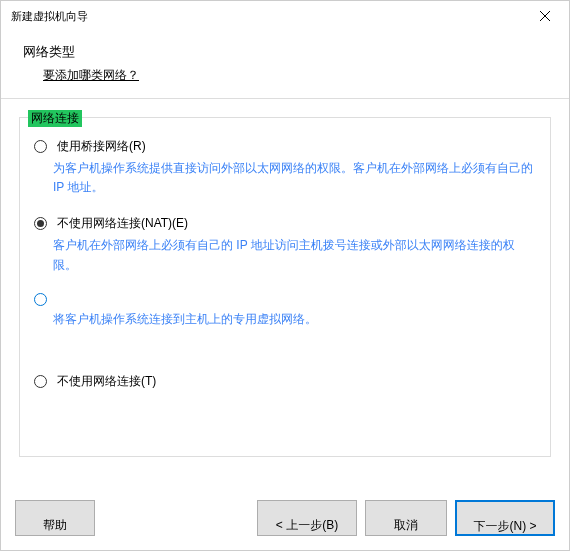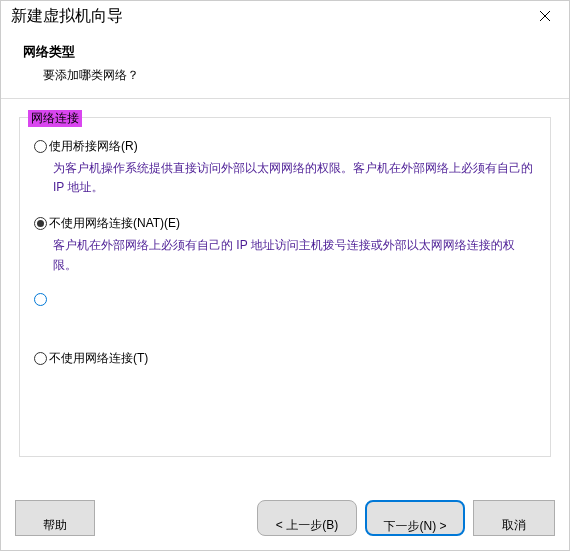--- a/index.html
+++ b/index.html
@@ -15,68 +15,69 @@
       border: 1px solid #ccc;
     }
     .titlebar {
       display: flex;
       align-items: center;
       justify-content: space-between;
       height: 30px;
       padding: 0 4px 0 10px;
       background: #fff;
     }
-    .titlebar .title { font-size: 16px; }
+    .titlebar .title { font-size: 11px; }
     .close-btn {
       width: 40px;
       height: 28px;
       display: flex;
       align-items: center;
       justify-content: center;
       font-size: 14px;
       cursor: pointer;
     }
     .header {
       padding: 12px 22px 14px 22px;
       border-bottom: 1px solid #ddd;
     }
     .header .main-title {
-      font-weight: bold;
+      font-weight: normal;
       font-size: 13px;
       margin-bottom: 6px;
     }
     .header .subtitle {
       font-size: 12px;
       margin-left: 20px;
+      text-decoration: underline;
     }
     .content {
       flex: 1;
       padding: 18px 18px 10px 18px;
     }
     .groupbox {
       position: relative;
       border: 1px solid #ddd;
       padding: 20px 14px 14px 14px;
       height: 340px;
     }
     .groupbox-label {
       position: absolute;
       top: -8px;
       left: 8px;
-      background: #d946ef;
+      background: #22c55e;
       padding: 0 3px;
       font-size: 12px;
     }
     .radio-option {
       margin-bottom: 18px;
     }
     .radio-row {
       display: flex;
       align-items: center;
-      gap: 2px;
+      gap: 10px;
       cursor: pointer;
     }
     .radio {
       width: 13px;
       height: 13px;
       border: 1px solid #333;
       border-radius: 50%;
       display: inline-flex;
       align-items: center;
       justify-content: center;
@@ -89,42 +90,42 @@
       height: 7px;
       background: #333;
       border-radius: 50%;
     }
     .radio-label { font-size: 12px; }
     .radio-desc {
       margin-left: 19px;
       margin-top: 4px;
       font-size: 12px;
       line-height: 1.6;
-      color: #4c1d95;
+      color: #3b82f6;
     }
     .footer {
       display: flex;
       align-items: center;
       padding: 10px 14px 14px 14px;
       gap: 8px;
     }
     .footer .spacer { flex: 1; }
     .btn {
       min-width: 82px;
       height: 36px;
       background: #e1e1e1;
       border: 1px solid #adadad;
       font-size: 12px;
       cursor: pointer;
       font-family: inherit;
       padding: 16px 10px;
     }
     .btn.primary { border: 2px solid #0078d7; }
     .btn.help { min-width: 80px; }
-    .btn.backnext { min-width: 100px; border-radius: 8px; }
+    .btn.backnext { min-width: 100px; }
   </style>
 </head>
 <body>
 
 <div class="titlebar">
   <span class="title">新建虚拟机向导</span>
   <div class="close-btn">
     <svg width="10" height="10" viewBox="0 0 10 10">
         <path d="M0 0 L10 10 M10 0 L0 10" stroke="currentColor" stroke-width="1" fill="none"></path>
       </svg>
@@ -153,31 +154,32 @@
         <span class="radio checked"></span>
         <span class="radio-label">不使用网络连接(NAT)(E)</span>
       </div>
       <div class="radio-desc">客户机在外部网络上必须有自己的 IP 地址访问主机拨号连接或外部以太网网络连接的权限。</div>
     </div>
 
     <div class="radio-option">
       <div class="radio-row">
         <span class="radio blue"></span>
       </div>
+      <div class="radio-desc">将客户机操作系统连接到主机上的专用虚拟网络。</div>
     </div>
 
     <div class="radio-option" style="margin-top:44px">
       <div class="radio-row">
         <span class="radio"></span>
         <span class="radio-label">不使用网络连接(T)</span>
       </div>
     </div>
 
   </div>
 </div>
 
 <div class="footer">
   <button class="btn help">帮助</button>
   <span class="spacer"></span>
   <button class="btn backnext">&lt; 上一步(B)</button>
+  <button class="btn">取消</button>
   <button class="btn backnext primary">下一步(N) &gt;</button>
-  <button class="btn">取消</button>
 </div>
 
 </body></html>

